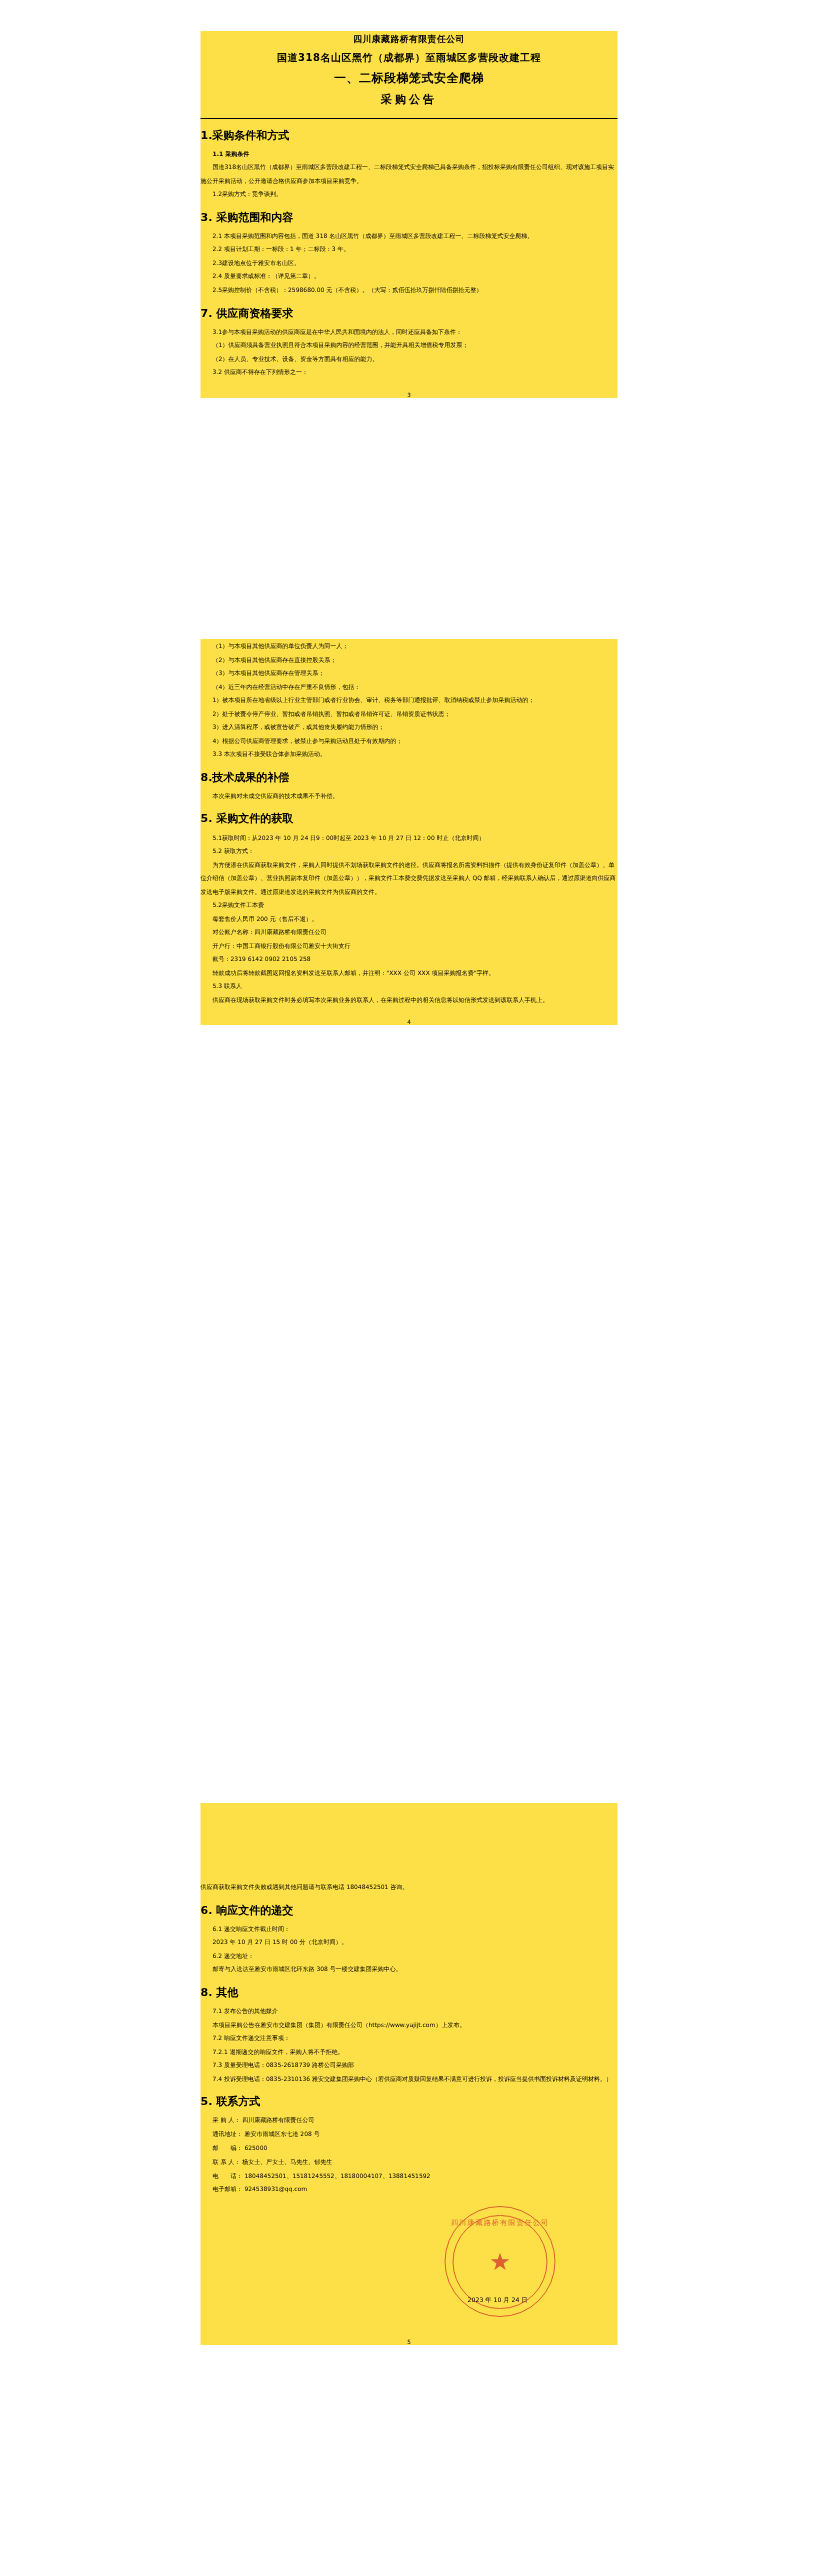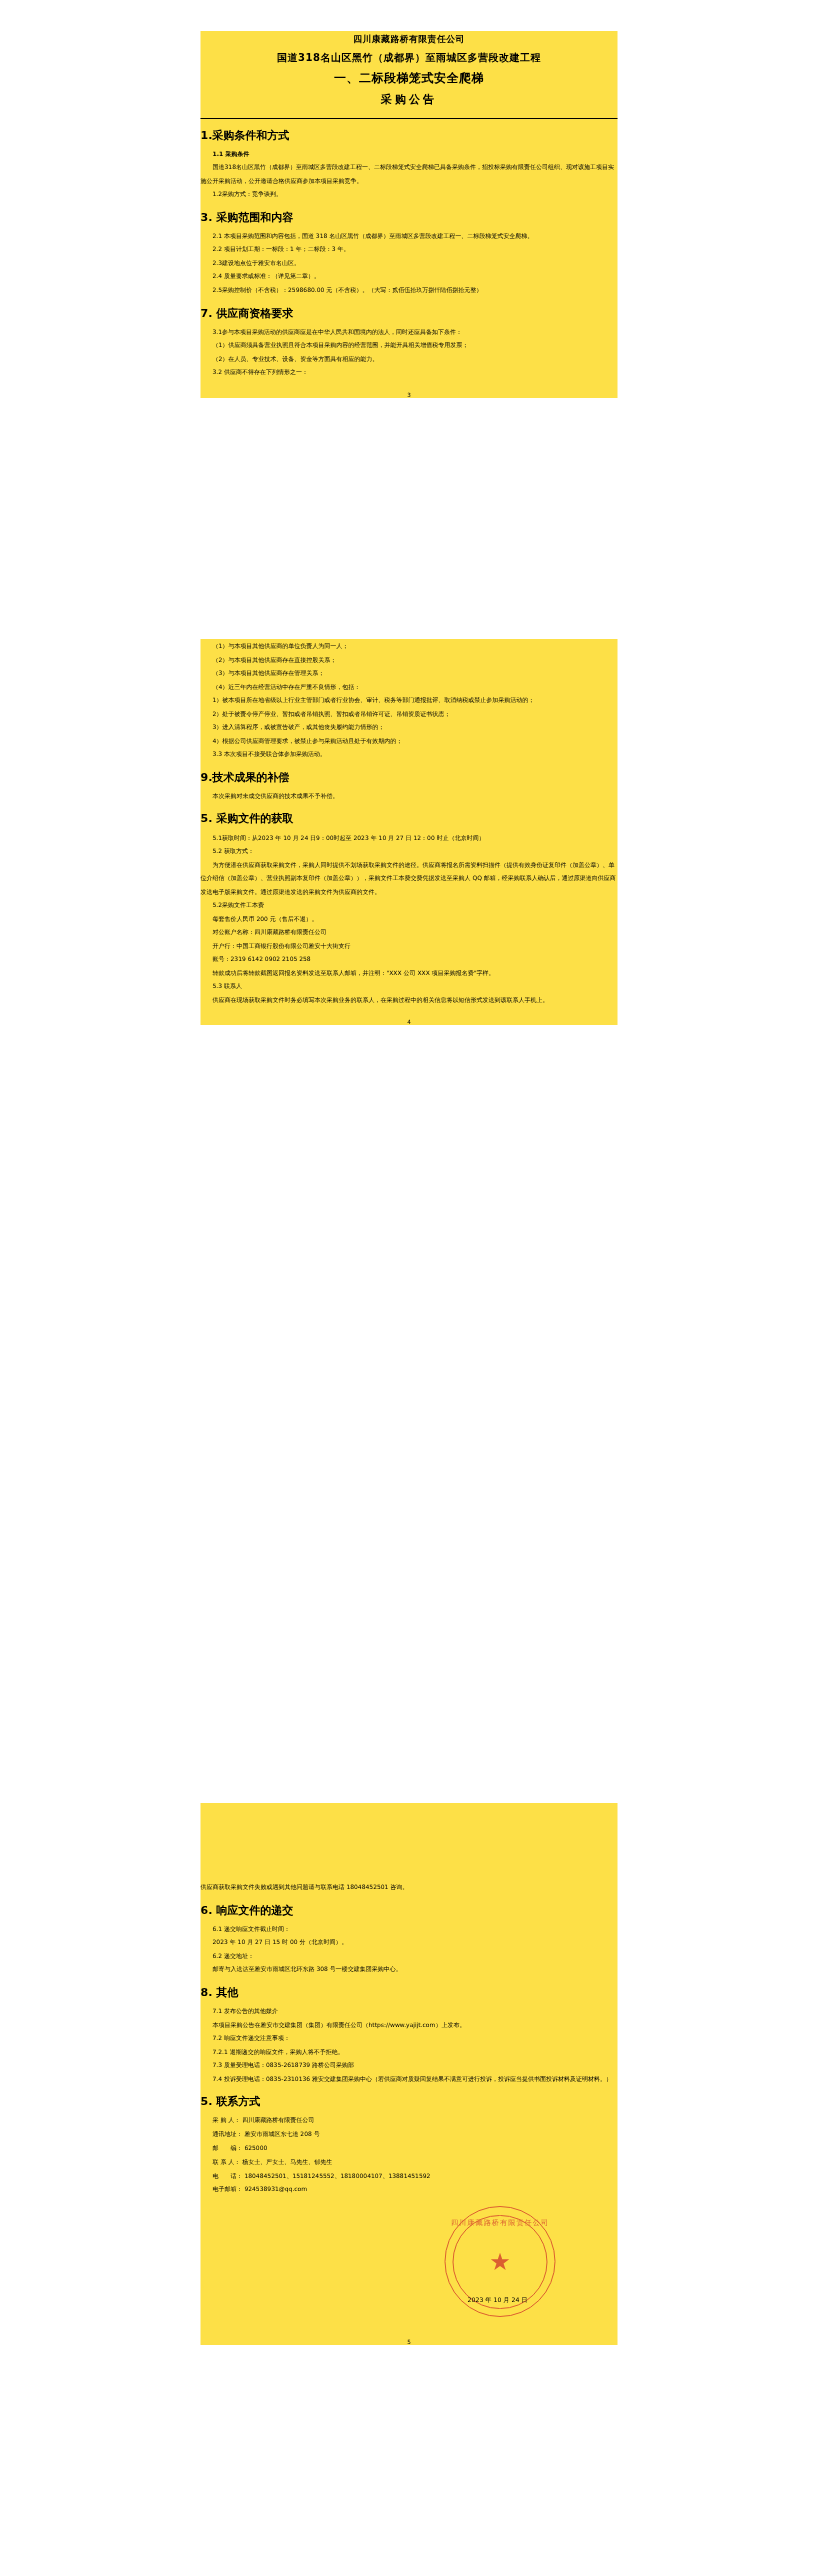--- a/index.html
+++ b/index.html
@@ -144,21 +144,21 @@
     <p class="list-item">（1）与本项目其他供应商的单位负责人为同一人；</p>
     <p class="list-item">（2）与本项目其他供应商存在直接控股关系；</p>
     <p class="list-item">（3）与本项目其他供应商存在管理关系；</p>
     <p class="list-item">（4）近三年内在经营活动中存在严重不良情形，包括：</p>
     <p class="list-item">1）被本项目所在地省级以上行业主管部门或者行业协会、审计、税务等部门通报批评、取消纳税或禁止参加采购活动的；</p>
     <p class="list-item">2）处于被责令停产停业、暂扣或者吊销执照、暂扣或者吊销许可证、吊销资质证书状态；</p>
     <p class="list-item">3）进入清算程序，或被宣告破产，或其他丧失履约能力情形的；</p>
     <p class="list-item">4）根据公司供应商管理要求，被禁止参与采购活动且处于有效期内的；</p>
     <p class="list-item">3.3 本次项目不接受联合体参加采购活动。</p>
 
-    <h2 class="sec">9.技术成果的补偿</h2>
+    <h2 class="sec">8.技术成果的补偿</h2>
     <p class="para">本次采购对未成交供应商的技术成果不予补偿。</p>
 
     <h2 class="sec">5. 采购文件的获取</h2>
     <p class="para">5.1获取时间：从2023 年 10 月 24 日9：00时起至 2023 年 10 月 27 日 12：00 时止（北京时间）</p>
     <p class="para">5.2 获取方式：</p>
     <p class="para">为方便潜在供应商获取采购文件，采购人同时提供不划场获取采购文件的途径。供应商将报名所需资料扫描件（提供有效身份证复印件（加盖公章）、单位介绍信（加盖公章）、营业执照副本复印件（加盖公章）），采购文件工本费交费凭据发送至采购人 QQ 邮箱，经采购联系人确认后，通过原渠道向供应商发送电子版采购文件。通过原渠道发送的采购文件为供应商的文件。</p>
     <p class="para">5.2采购文件工本费</p>
     <p class="para">每套售价人民币 200 元（售后不退）。</p>
     <p class="para">对公账户名称：四川康藏路桥有限责任公司</p>
     <p class="para">开户行：中国工商银行股份有限公司雅安十大街支行</p>

